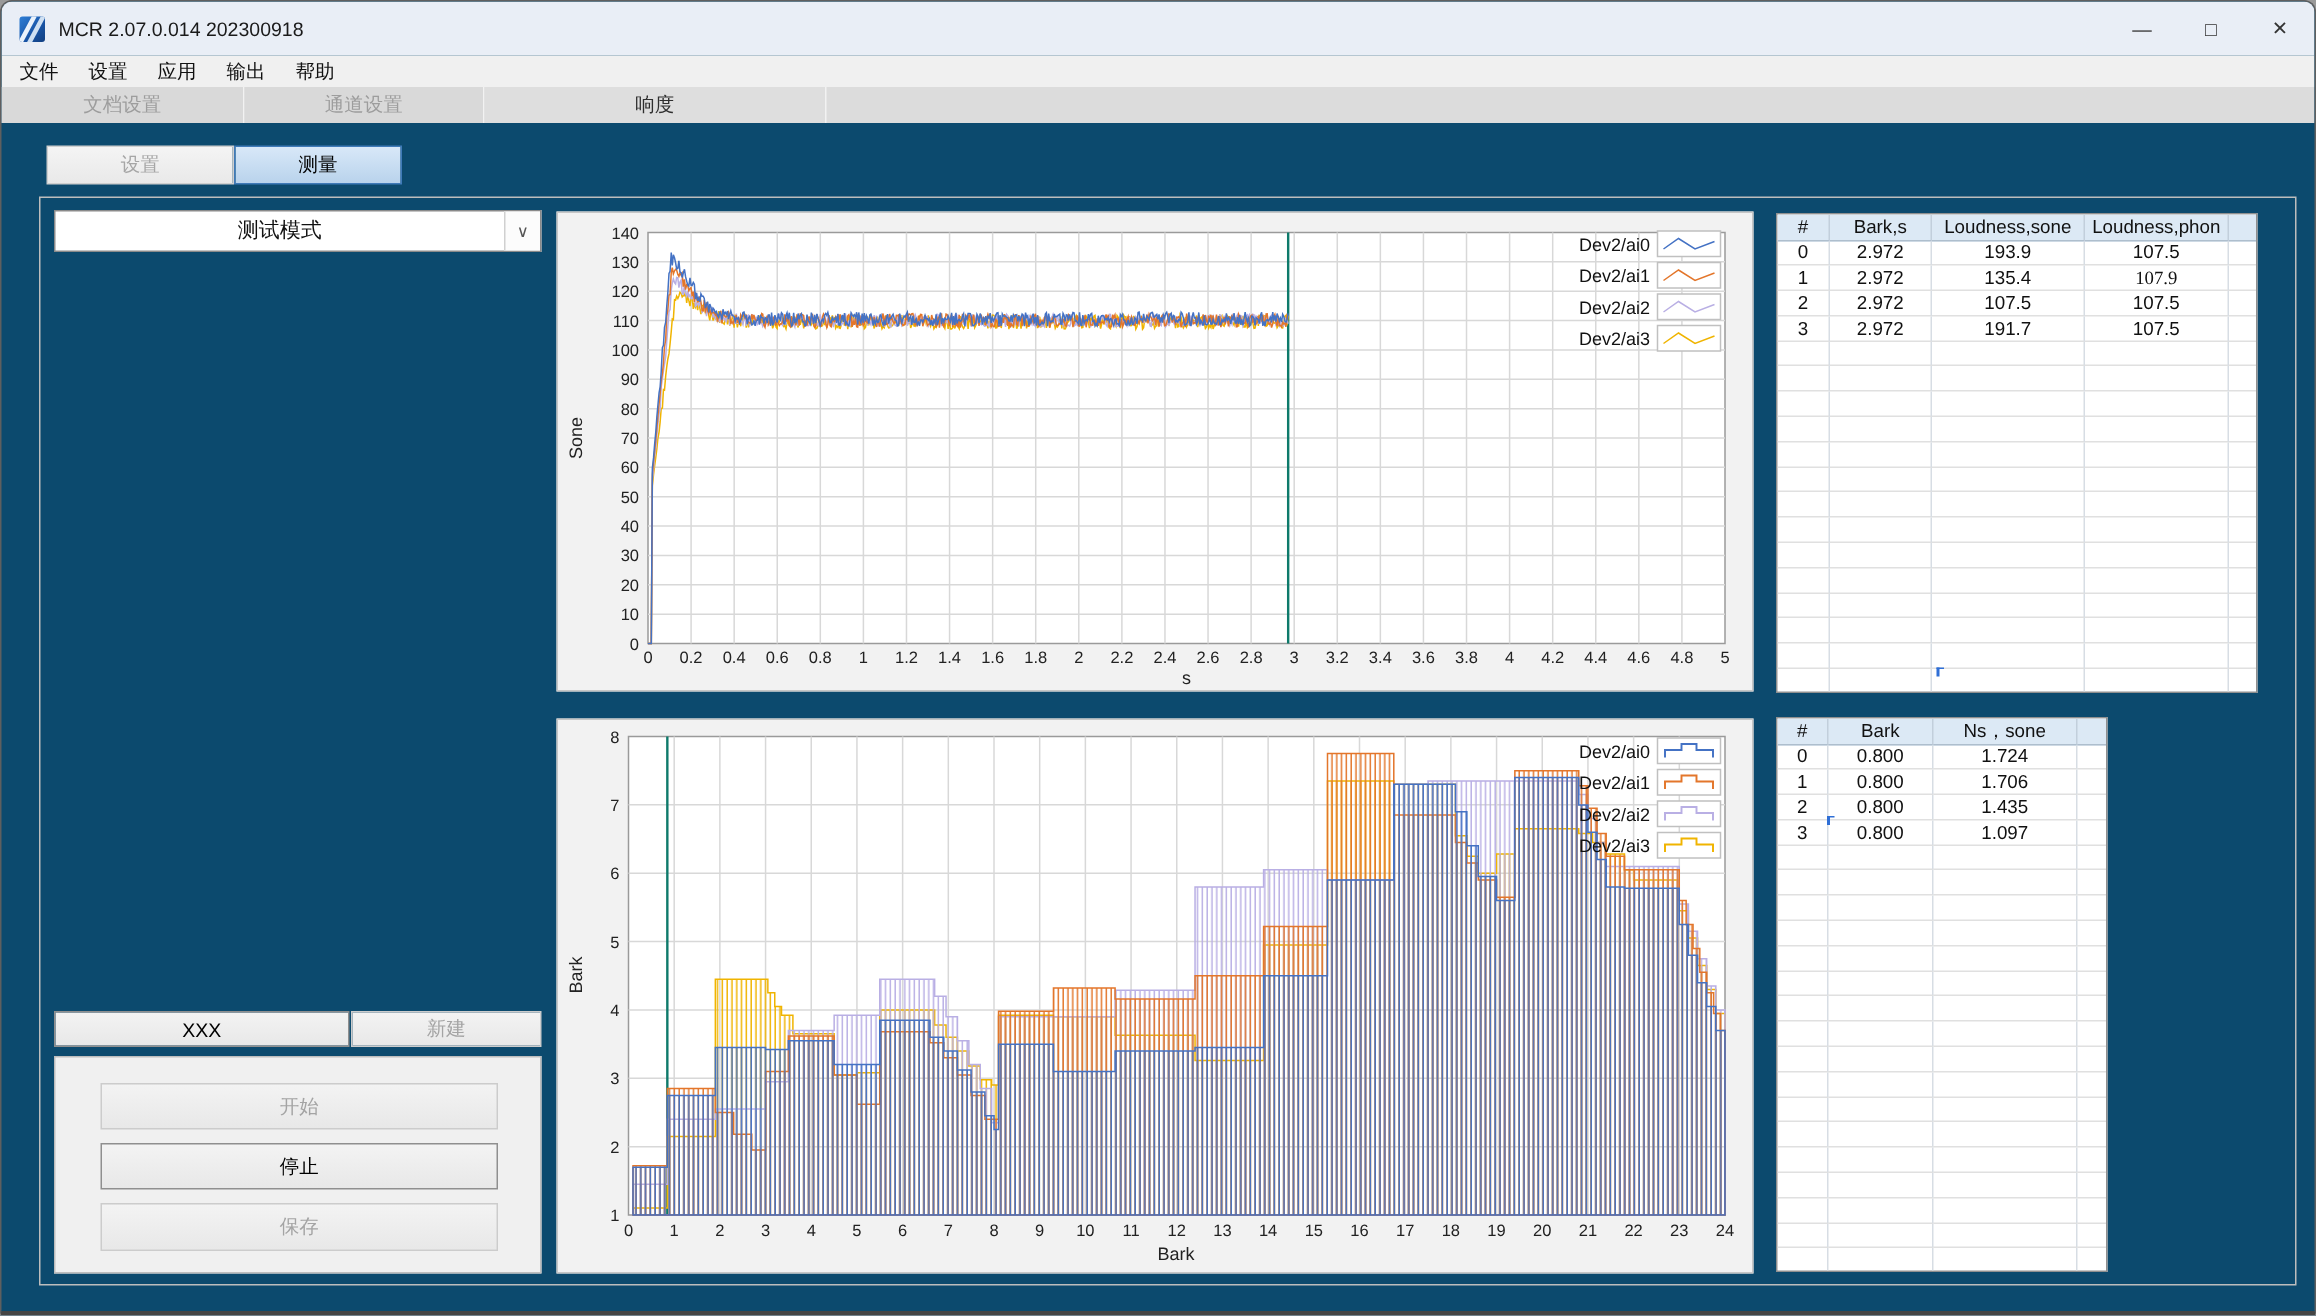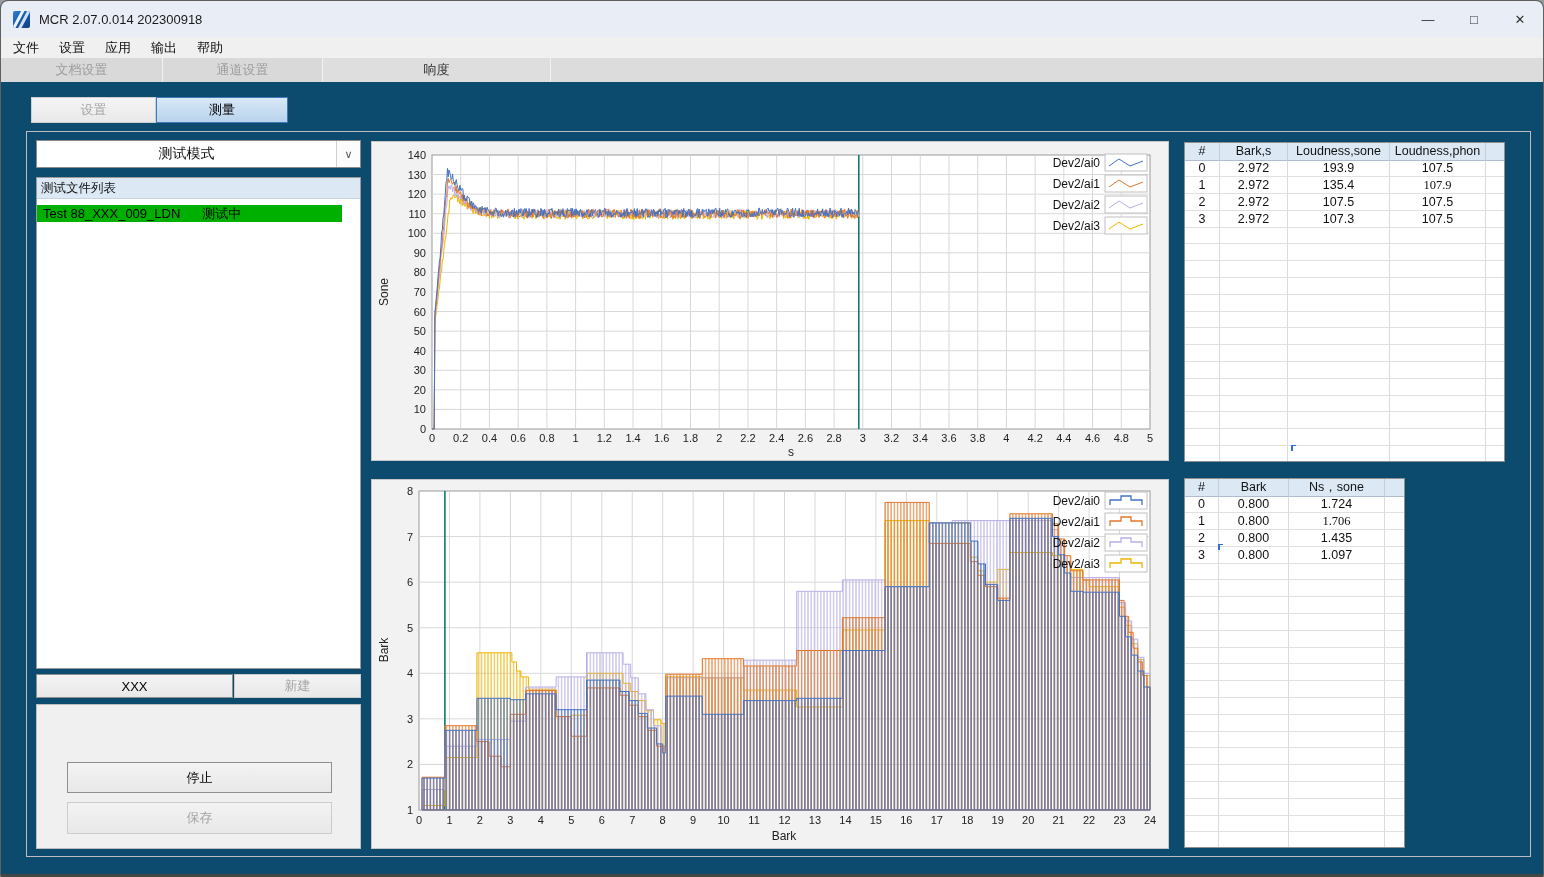--- a/index.html
+++ b/index.html
@@ -21,21 +21,21 @@
   
   .tabstrip{position:absolute;left:0;top:57px;width:100%;height:24px;background:#dcdcdc;display:flex;}
   .tab{height:100%;display:flex;align-items:center;justify-content:center;font-size:13px;color:#9d9d9d;
        background:#d9d9d9;border-right:1px solid #f2f2f2;}
   .tab.active{color:#2f2f2f;background:#dedede;}
   
   .frame{position:absolute;left:25px;top:130px;width:1505px;height:726px;border:1px solid #bdbdbd;background:transparent;}
   
   .subtab{position:absolute;height:26px;font-size:13px;display:flex;align-items:center;justify-content:center;}
   .subtab.disabled{left:30px;top:96px;width:125px;background:linear-gradient(#f4f4f4,#e9e9e9);border:1px solid #cfcfcf;color:#a6a6a6;}
-  .subtab.active{left:155px;top:96px;width:132px;background:linear-gradient(#d8e8f8,#b9d3ec);border:1.5px solid #3f7ab8;color:#000;}
+  .subtab.active{left:155px;top:96px;width:112px;background:linear-gradient(#d8e8f8,#b9d3ec);border:1.5px solid #3f7ab8;color:#000;}
   
   .combo{position:absolute;left:35px;top:139px;width:325px;height:28px;background:#fff;border:1px solid #8a8a8a;
          display:flex;align-items:center;}
   .combo-value{flex:1;text-align:center;font-size:14px;color:#111;}
   .combo-arrow{width:24px;height:100%;border-left:1px solid #d0d0d0;display:flex;align-items:center;justify-content:center;
                color:#555;font-size:11px;background:#fcfcfc;}
   .listbox{position:absolute;left:35px;top:176px;width:325px;height:492px;border:1px solid #9a9a9a;background:#fff;}
   .list-header{height:21px;background:#dce9f5;border-bottom:1px solid #c4d4e4;font-size:12.5px;color:#111;
                display:flex;align-items:center;padding-left:4px;}
   .list-item{margin-top:6px;height:17px;width:calc(100% - 18px);background:#00b000;color:#000;font-size:13px;
@@ -100,32 +100,26 @@
   <div class="frame"></div>
 
   <div class="subtab disabled">设置</div>
   <div class="subtab active">测量</div>
 
   <div class="combo">
     <span class="combo-value">测试模式</span>
     <span class="combo-arrow">∨</span>
   </div>
 
-  <div class="listbox">
-    <div class="list-header">测试文件列表</div>
-    <div class="list-item">
-      <span>Test 88_XXX_009_LDN</span>
-      <span class="status">测试中</span>
-    </div>
-  </div>
 
   <div class="btn dark xxx-btn">XXX</div>
   <div class="btn dim new-btn">新建</div>
 
   <div class="groupbox">
+    <div class="btn dim gb-btn start-btn">开始</div>
     <div class="btn dim gb-btn save-btn">保存</div>
     <div class="btn dark gb-btn stop-btn">停止</div>
   </div>
 
   <div class="chart-panel chart1">
     <svg id="svg1" width="798" height="320" viewBox="0 0 798 320">
         <rect x="60" y="13" width="718" height="274" fill="#ffffff" stroke="#9a9a9a" stroke-width="1"></rect>
         <text x="60" y="300" text-anchor="middle" font-size="11" fill="#222">0</text>
         <line x1="88.72" y1="13" x2="88.72" y2="287" stroke="#d8d8d8" stroke-width="1"></line>
         <text x="88.72" y="300" text-anchor="middle" font-size="11" fill="#222">0.2</text>
@@ -351,21 +345,21 @@
       <div class="tr">
         <div class="td" style="width: 35px;">2</div>
         <div class="td" style="width: 68px;">2.972</div>
         <div class="td" style="width: 102px;">107.5</div>
         <div class="td" style="width: 96px;">107.5</div>
         <div class="td fill"></div>
       </div>
       <div class="tr">
         <div class="td" style="width: 35px;">3</div>
         <div class="td" style="width: 68px;">2.972</div>
-        <div class="td" style="width: 102px;">107.3</div>
+        <div class="td" style="width: 102px;">191.7</div>
         <div class="td" style="width: 96px;">107.5</div>
         <div class="td fill"></div>
       </div>
       <div class="tr">
         <div class="td" style="width: 35px;"></div>
         <div class="td" style="width: 68px;"></div>
         <div class="td" style="width: 102px;"></div>
         <div class="td" style="width: 96px;"></div>
         <div class="td fill"></div>
       </div>
@@ -470,21 +464,21 @@
       </div>
       <div class="tr">
         <div class="td" style="width: 34px;">0</div>
         <div class="td" style="width: 70px;">0.800</div>
         <div class="td" style="width: 96px;">1.724</div>
         <div class="td fill"></div>
       </div>
       <div class="tr">
         <div class="td" style="width: 34px;">1</div>
         <div class="td" style="width: 70px;">0.800</div>
-        <div class="td" style="width: 96px; font-family: Liberation Serif, serif;">1.706</div>
+        <div class="td" style="width: 96px;">1.706</div>
         <div class="td fill"></div>
       </div>
       <div class="tr">
         <div class="td" style="width: 34px;">2</div>
         <div class="td" style="width: 70px;">0.800</div>
         <div class="td" style="width: 96px;">1.435</div>
         <div class="td fill"></div>
       </div>
       <div class="tr">
         <div class="td" style="width: 34px;">3</div>

